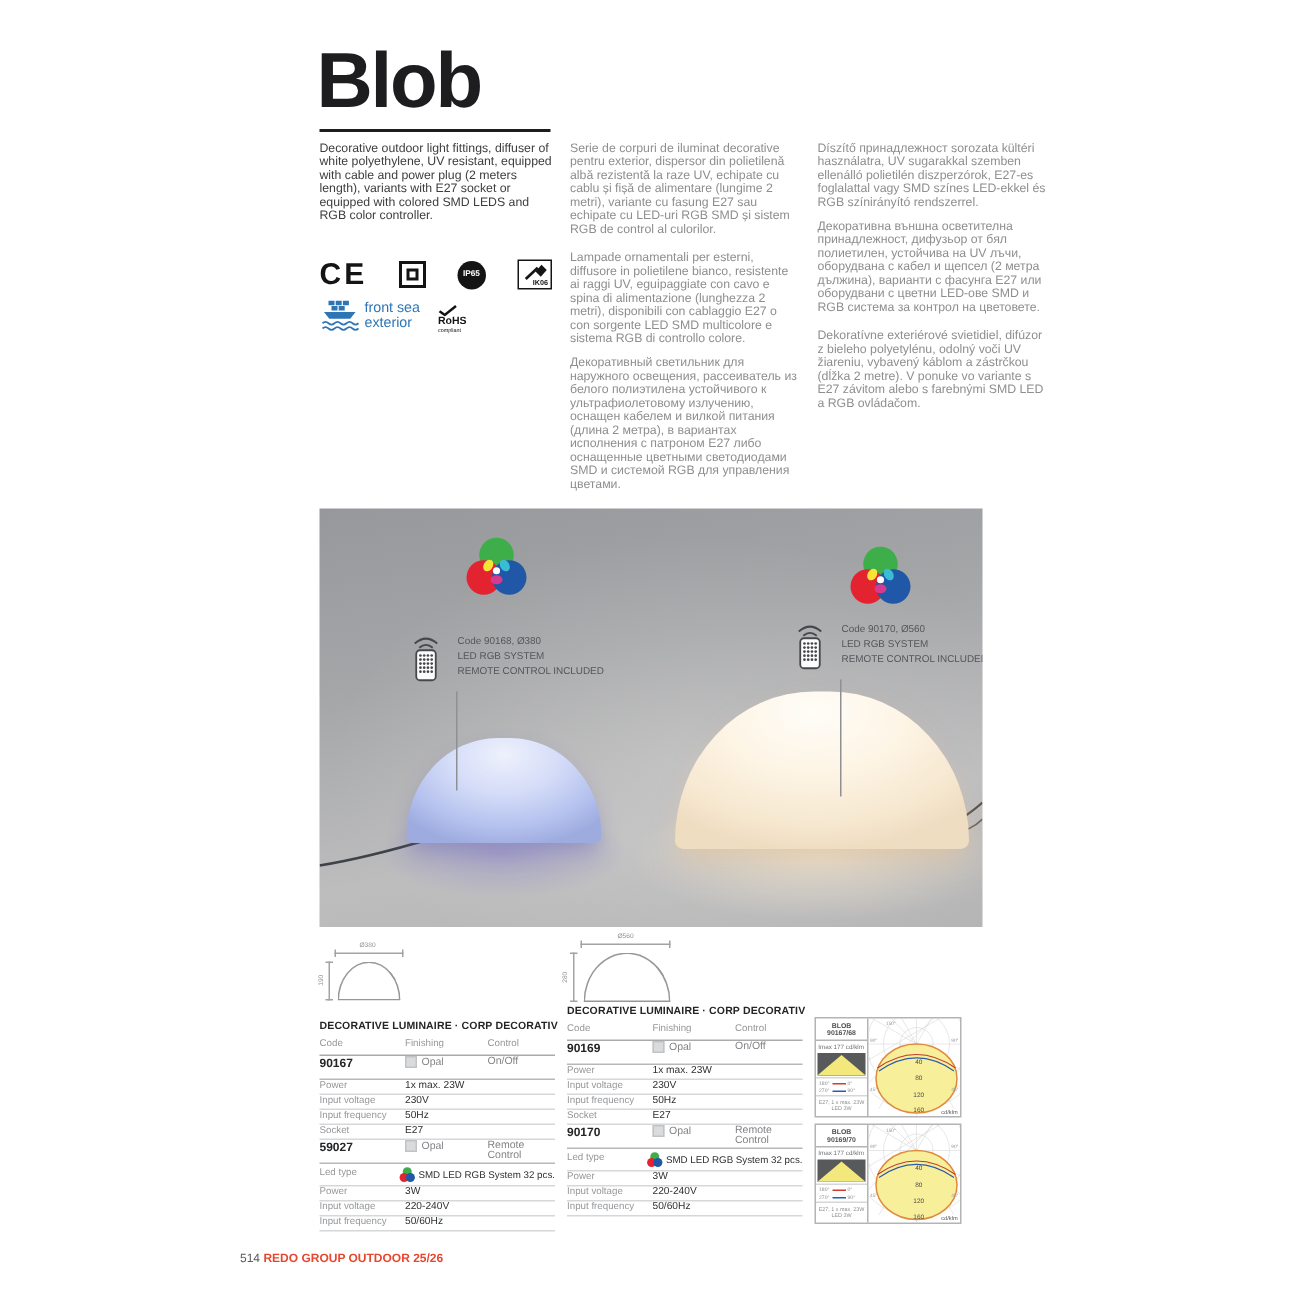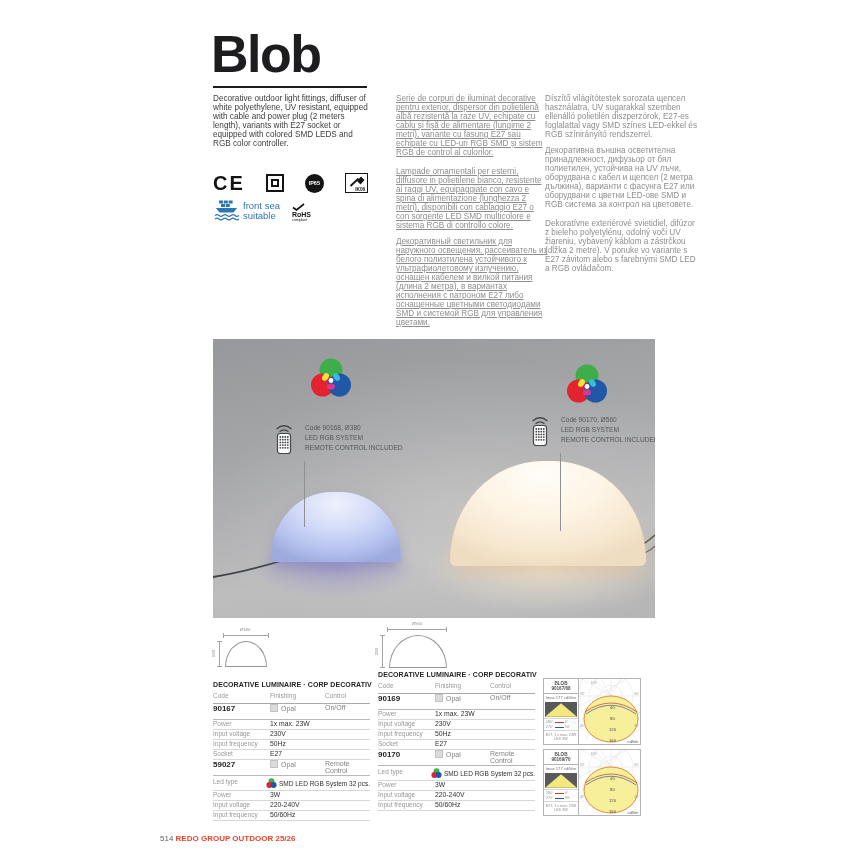--- a/index.html
+++ b/index.html
@@ -9,21 +9,21 @@
 
   
   .page-title { left:211px; top:24px; font-size:52px; font-weight:bold; color:#1d1d1f; letter-spacing:-1.5px; }
   .title-rule { left:213px; top:86px; width:154px; height:2px; background:#1d1d1f; }
 
   
   .para { font-size:8.2px; line-height:9px; letter-spacing:0; }
   .para.dark { color:#3c3d3f; }
   .para.grey { color:#8d8e90; }
   .col1 { left:213px; width:157px; }
-  .col2 { left:396px; width:152px;text-decoration:underline; }
+  .col2 { left:380px; width:152px; }
   .col3 { left:545px; width:156px; }
 
   
   .certs-row1 { left:213px; top:173px; display:flex; align-items:center; gap:21px; }
   .certs-row2 { left:213px; top:199px; display:flex; align-items:flex-start; gap:12px; }
   .ce-mark { font-size:20px; font-weight:bold; color:#141414; letter-spacing:2px; line-height:20px; }
   .class2 { width:18px; height:18px; border:2px solid #141414; display:flex; align-items:center; justify-content:center; }
   .class2 i { width:8px; height:8px; border:2px solid #141414; display:block; }
   .ip-badge { width:19px; height:19px; border-radius:50%; background:#141414; color:#fff; font-size:5.5px; font-weight:bold; display:flex; align-items:center; justify-content:center; }
   .ik-badge { width:23px; height:20px; border:1.5px solid #141414; position:relative; }
@@ -102,21 +102,21 @@
 </head>
 <body>
 
 <div class="abs page-title">Blob</div>
 <div class="abs title-rule"></div>
 
 <div class="abs para dark col1" style="top:94px">Decorative outdoor light fittings, diffuser of white polyethylene, UV resistant, equipped with cable and power plug (2 meters length), variants with E27 socket or equipped with colored SMD LEDS and RGB color controller.</div>
 <div class="abs para grey col2" style="top:94px">Serie de corpuri de iluminat decorative pentru exterior, dispersor din polietilenă albă rezistentă la raze UV, echipate cu cablu și fișă de alimentare (lungime 2 metri), variante cu fasung E27 sau echipate cu LED-uri RGB SMD și sistem RGB de control al culorilor.</div>
 <div class="abs para grey col2" style="top:167px">Lampade ornamentali per esterni, diffusore in polietilene bianco, resistente ai raggi UV, eguipaggiate con cavo e spina di alimentazione (lunghezza 2 metri), disponibili con cablaggio E27 o con sorgente LED SMD multicolore e sistema RGB di controllo colore.</div>
 <div class="abs para grey col2" style="top:237px">Декоративный светильник для наружного освещения, рассеиватель из белого полиэтилена устойчивого к ультрафиолетовому излучению, оснащен кабелем и вилкой питания (длина 2 метра), в вариантах исполнения с патроном E27 либо оснащенные цветными светодиодами SMD и системой RGB для управления цветами.</div>
-<div class="abs para grey col3" style="top:94px">Díszítő világítótestek sorozata щепсел használatra, UV sugarakkal szemben ellenálló polietilén diszperzórok, E27-es foglalattal vagy SMD színes LED-ekkel és RGB színirányító rendszerrel.</div>
+<div class="abs para grey col3" style="top:94px">Díszítő принадлежност sorozata kültéri használatra, UV sugarakkal szemben ellenálló polietilén diszperzórok, E27-es foglalattal vagy SMD színes LED-ekkel és RGB színirányító rendszerrel.</div>
 <div class="abs para grey col3" style="top:146px">Декоративна външна осветителна принадлежност, дифузьор от бял полиетилен, устойчива на UV лъчи, оборудвана с кабел и щепсел (2 метра дължина), варианти с фасунга E27 или оборудвани с цветни LED-ове SMD и RGB система за контрол на цветовете.</div>
 <div class="abs para grey col3" style="top:219px">Dekoratívne exteriérové svietidiel, difúzor z bieleho polyetylénu, odolný voči UV žiareniu, vybavený káblom a zástrčkou (dĺžka 2 metre). V ponuke vo variante s E27 závitom alebo s farebnými SMD LED a RGB ovládačom.</div>
 
 <div class="abs certs-row1">
   <span class="ce-mark">CE</span>
   <span class="class2">
       <i></i>
     </span>
   <span class="ip-badge">IP65</span>
   <span class="ik-badge">
@@ -134,21 +134,21 @@
       <rect x="10.8" y="1.5" width="4" height="3" fill="#2e75b6"></rect>
       <rect x="15.6" y="1.5" width="4" height="3" fill="#2e75b6"></rect>
       <rect x="8" y="5" width="4" height="3" fill="#2e75b6"></rect>
       <rect x="12.8" y="5" width="4" height="3" fill="#2e75b6"></rect>
       <path d="M3 9 H24 L20.5 13.5 H6.5 Z" fill="#2e75b6"></path>
       <path d="M2 16.5 Q4 14.8 6 16.5 T10 16.5 T14 16.5 T18 16.5 T22 16.5 T26 16.5" stroke="#2e75b6" stroke-width="1.1" fill="none"></path>
       <path d="M2 20 Q4 18.3 6 20 T10 20 T14 20 T18 20 T22 20 T26 20" stroke="#2e75b6" stroke-width="1.1" fill="none"></path>
     </svg>
     <span class="sea-text">
       <span>front sea</span><br>
-      <span>suitable</span>
+      <span>exterior</span>
     </span>
   </span>
   <span class="rohs">
     <svg width="13" height="8" viewBox="0 0 13 8">
       <path d="M1 4.5 L4.5 7 L12 1" stroke="#141414" stroke-width="1.7" fill="none"></path>
     </svg>
     <b>RoHS</b>
     <em>compliant</em>
   </span>
 </div>

